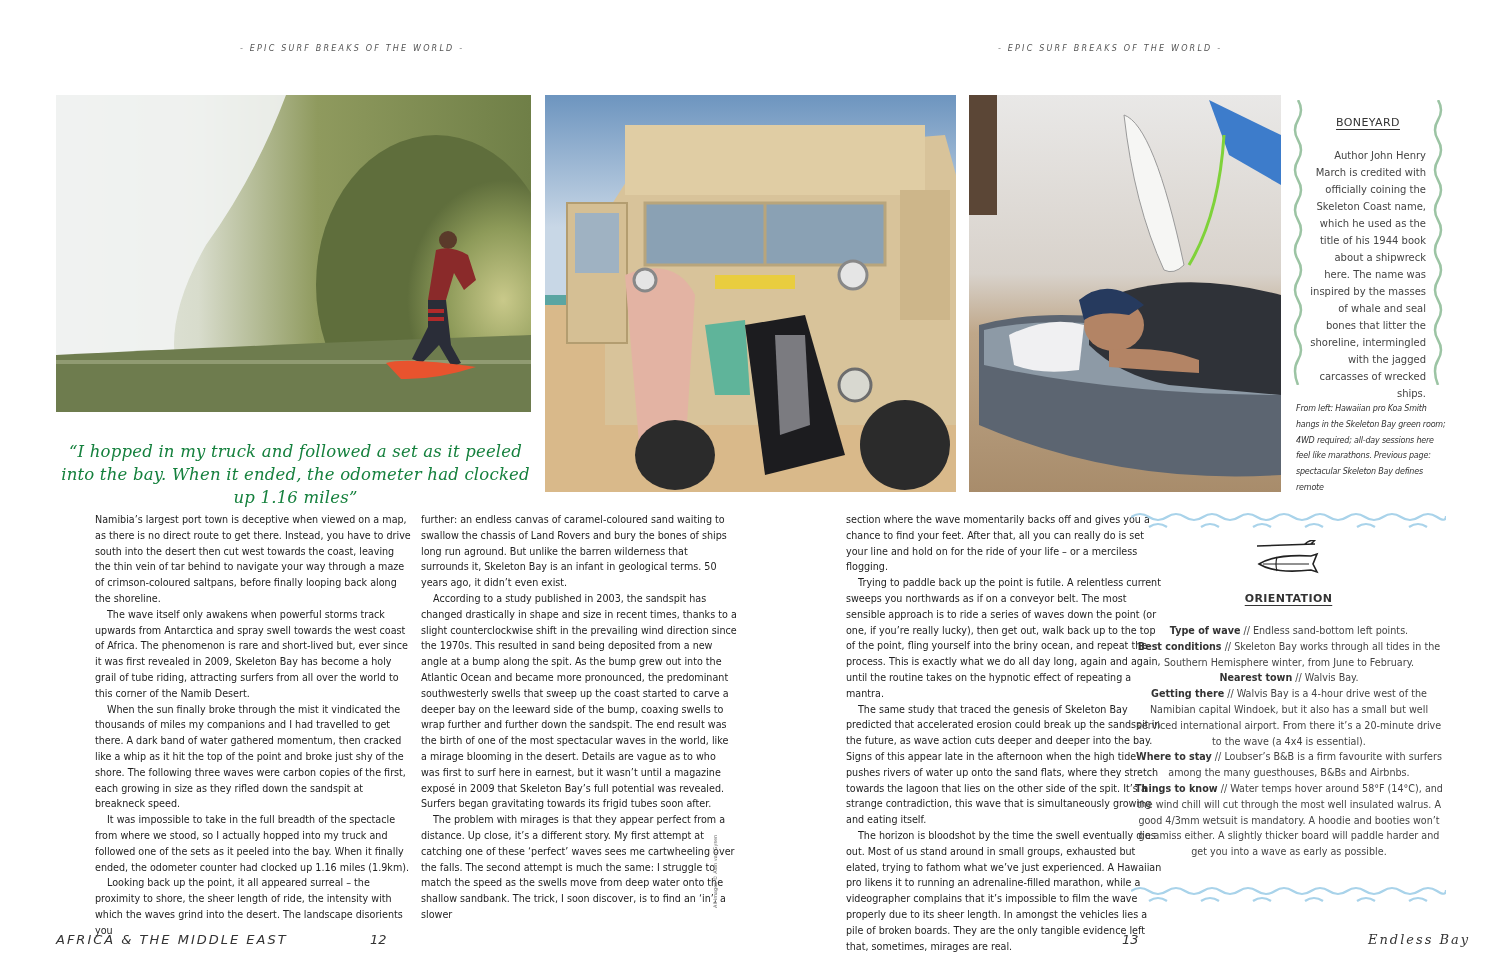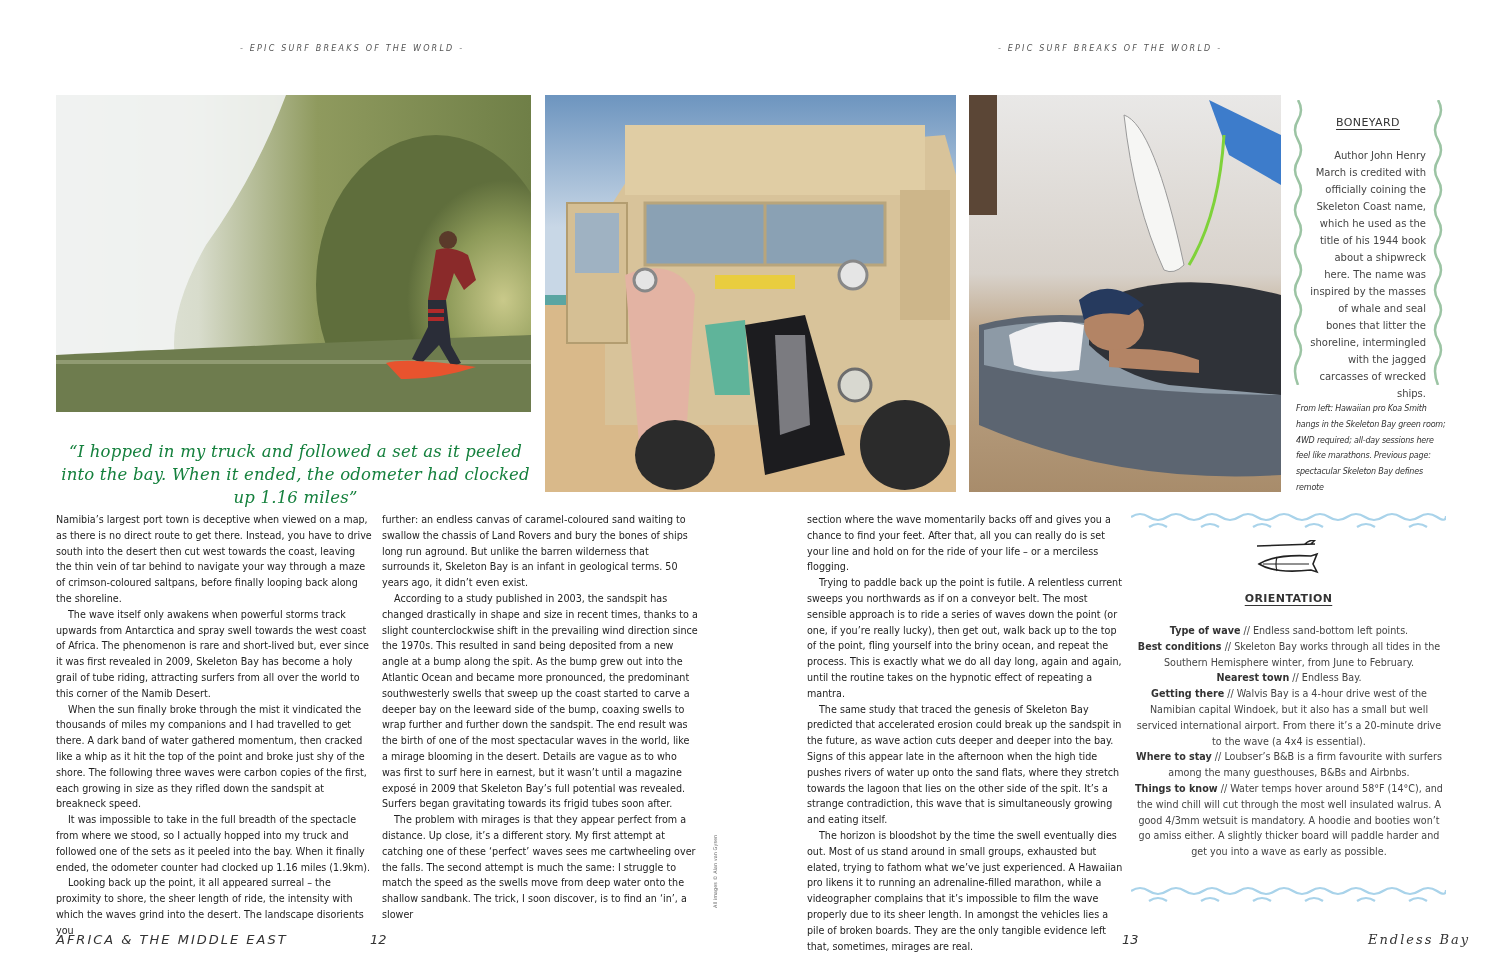--- a/index.html
+++ b/index.html
@@ -43,21 +43,21 @@
   }
 
   .caption {
     position: absolute; left: 1296px; top: 401px; width: 150px;
     font-family: "DejaVu Sans", sans-serif; font-style: italic; font-size: 8px;
     line-height: 15.8px; color: #333; letter-spacing: -0.2px;
   }
 
   .col {
     position: absolute; top: 512px; width: 316px;
-    font-size: 9.6px; line-height: 15.8px; color: #222; text-align: left;
+    font-size: 9.6px; line-height: 15.8px; color: #222; text-align: left; margin-left: 39px;
   }
   .col p { text-indent: 0; }
   .col p.indent { text-indent: 12px; }
   .col1 { left: 56px; }
   .col2 { left: 382px; }
   .col3 { left: 807px; }
 
   .credit {
     position: absolute; left: 712px; top: 908px; transform-origin: 0 0; transform: rotate(-90deg);
     font-size: 5px; color: #666; white-space: nowrap;
@@ -231,21 +231,21 @@
   <path d="M2 6 L60 4 M50 4 Q54 0 60 0 L56 4" stroke="#222" stroke-width="1.6" fill="none"></path>
   <path d="M4 24 Q20 14 56 16 L62 14 L58 24 L62 32 L56 30 Q20 34 4 24 Z" stroke="#222" stroke-width="1.6" fill="none"></path>
   <line x1="8" y1="24" x2="54" y2="24" stroke="#222" stroke-width="1"></line>
   <path d="M22 17 Q20 24 22 31" stroke="#222" stroke-width="1.2" fill="none"></path>
 </svg>
 
 <div class="orientation-title">ORIENTATION</div>
 <div class="orientation">
   <div><span class="item-label">Type of wave</span><span> // </span><span>Endless sand-bottom left points.</span></div>
   <div><span class="item-label">Best conditions</span><span> // </span><span>Skeleton Bay works through all tides in the Southern Hemisphere winter, from June to February.</span></div>
-  <div><span class="item-label">Nearest town</span><span> // </span><span>Endless Bay.</span></div>
+  <div><span class="item-label">Nearest town</span><span> // </span><span>Walvis Bay.</span></div>
   <div><span class="item-label">Getting there</span><span> // </span><span>Walvis Bay is a 4-hour drive west of the Namibian capital Windoek, but it also has a small but well serviced international airport. From there it’s a 20-minute drive to the wave (a 4x4 is essential).</span></div>
   <div><span class="item-label">Where to stay</span><span> // </span><span>Loubser’s B&amp;B is a firm favourite with surfers among the many guesthouses, B&amp;Bs and Airbnbs.</span></div>
   <div><span class="item-label">Things to know</span><span> // </span><span>Water temps hover around 58°F (14°C), and the wind chill will cut through the most well insulated walrus. A good 4/3mm wetsuit is mandatory. A hoodie and booties won’t go amiss either. A slightly thicker board will paddle harder and get you into a wave as early as possible.</span></div>
 </div>
 
 <svg class="wave-deco wave-bottom" viewBox="0 0 315 22" preserveAspectRatio="none">
   <path d="M0 7 Q9 1 18 7 T36 7 T54 7 T72 7 T90 7 T108 7 T126 7 T144 7 T162 7 T180 7 T198 7 T216 7 T234 7 T252 7 T270 7 T288 7 T306 7 T315 6" stroke="#a9d3ea" stroke-width="2.2" fill="none"></path>
   <path d="M18 17 Q27 11 36 17 M70 17 Q79 11 88 17 M122 17 Q131 11 140 17 M174 17 Q183 11 192 17 M226 17 Q235 11 244 17 M278 17 Q287 11 296 17" stroke="#a9d3ea" stroke-width="2.2" fill="none"></path>
 </svg>
 

